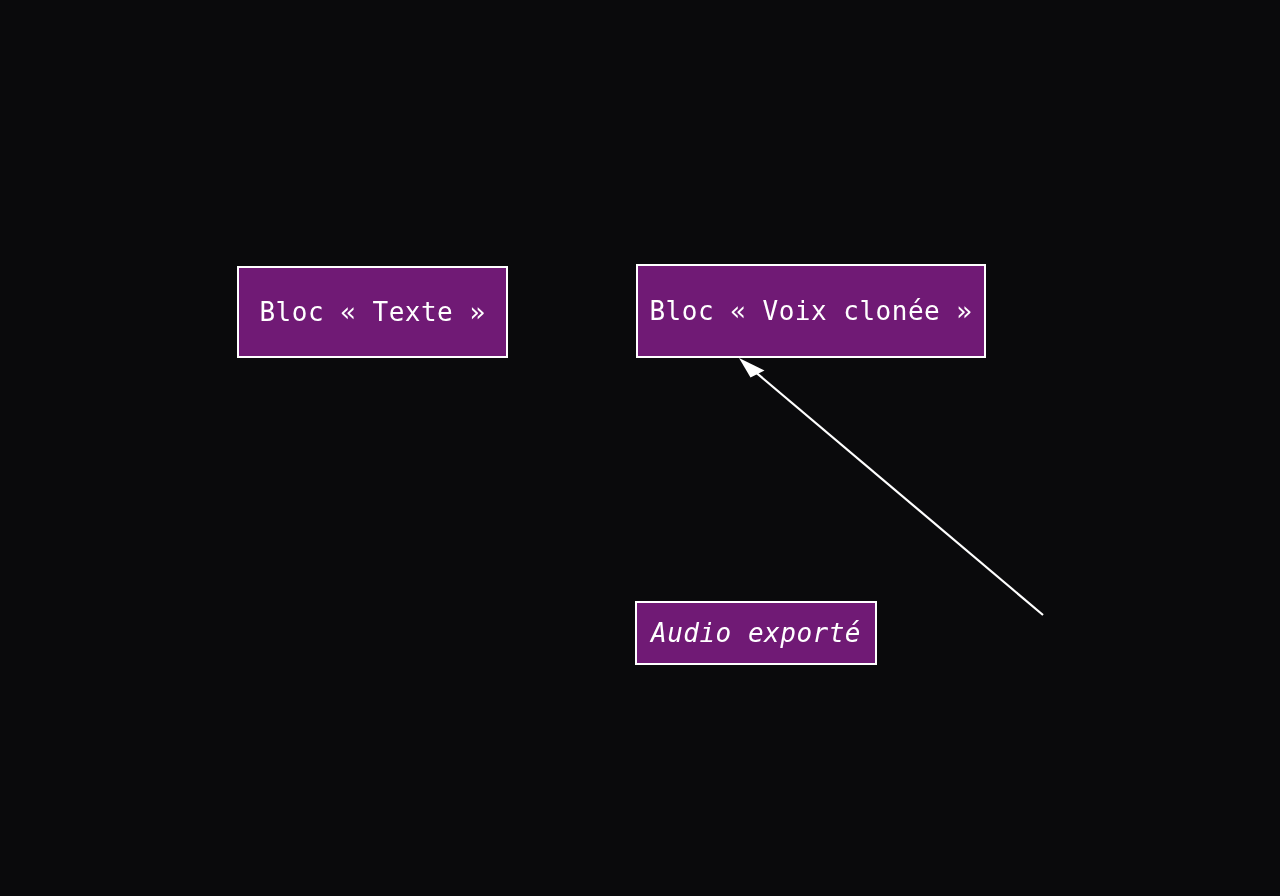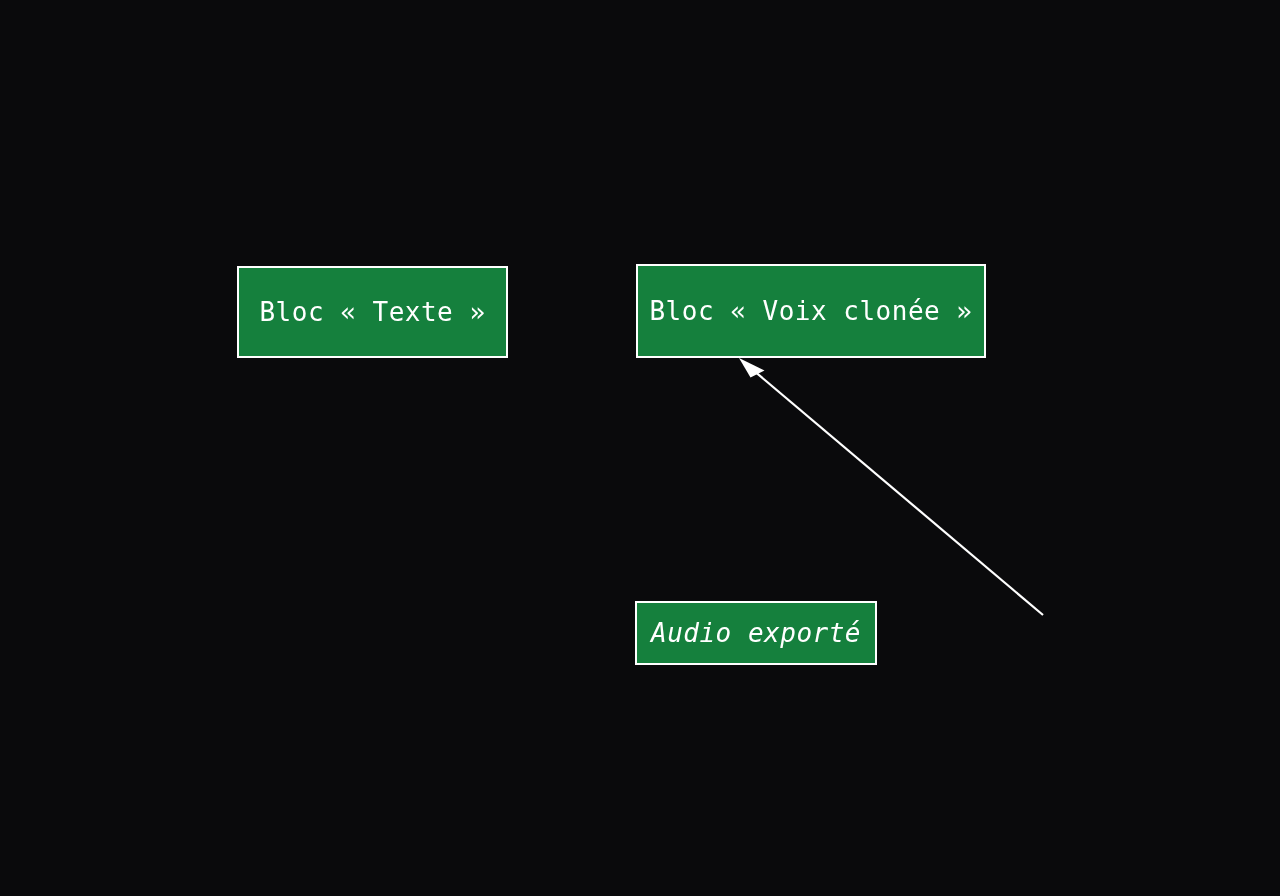--- a/index.html
+++ b/index.html
@@ -16,21 +16,21 @@
   #canvas {
     position: relative;
     width: 1280px;
     height: 896px;
     background: #0a0a0c;
   }
   .node {
     position: absolute;
     box-sizing: border-box;
     border: 2px solid #ffffff;
-    background: #15803d;
+    background: #701a75;
     display: flex;
     align-items: center;
     justify-content: center;
     color: #ffffff;
     font-family: "DejaVu Sans Mono", "Liberation Mono", monospace;
     font-size: 26px;
     line-height: 1;
     letter-spacing: 0.5px;
     white-space: nowrap;
     -webkit-font-smoothing: antialiased;

